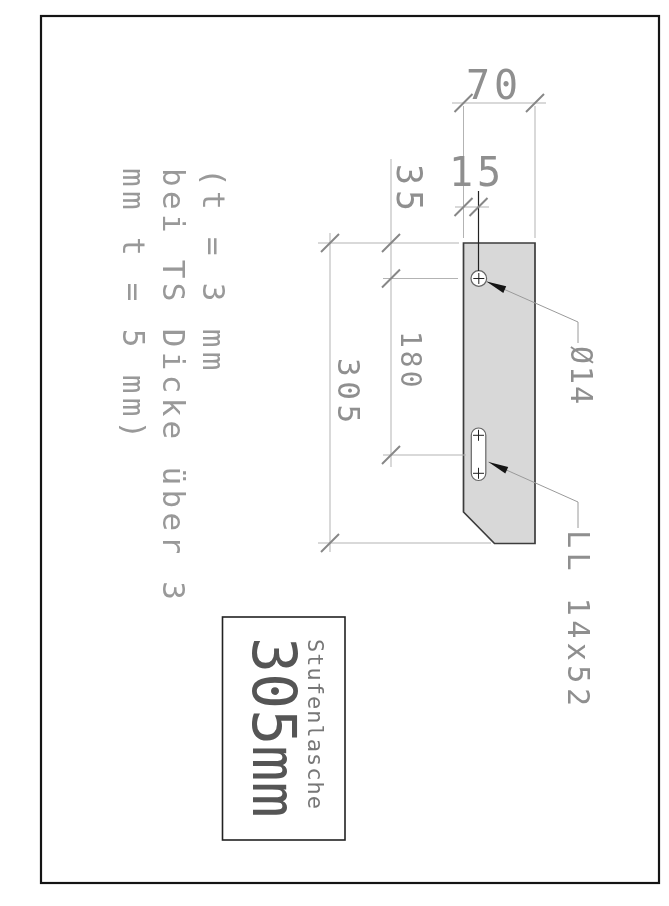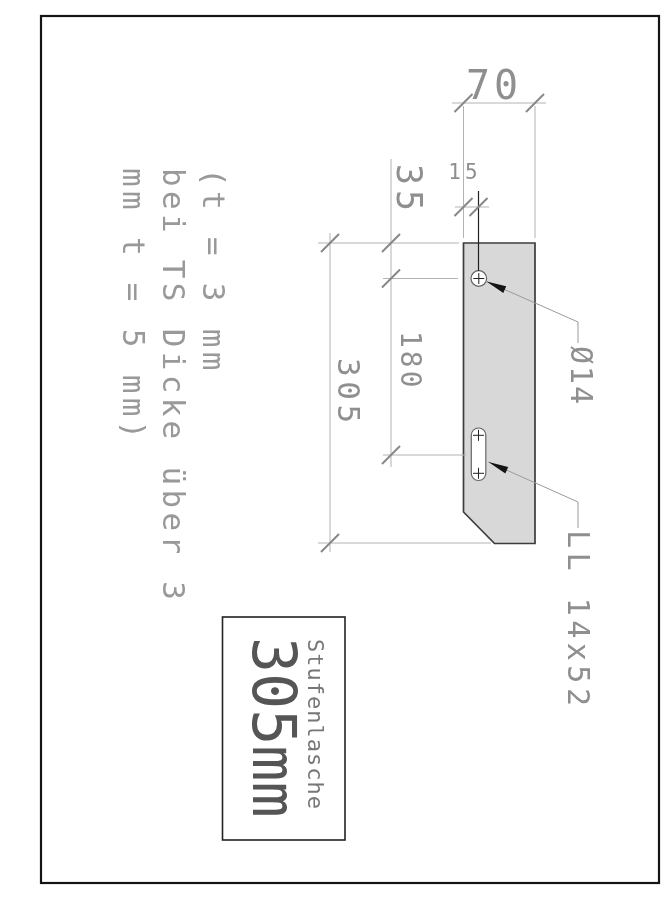--- a/index.html
+++ b/index.html
@@ -3,21 +3,21 @@
 <meta charset="utf-8">
 <style>
   html,body{margin:0;padding:0;background:#ffffff;}
   .page{position:relative;width:669px;height:906px;background:#ffffff;overflow:hidden;
         font-family:"DejaVu Sans Mono", monospace;padding-left:18px;}
   .page svg{position:absolute;left:0;top:0;}
   .txt{position:absolute;white-space:nowrap;color:#8f8f8f;}
   .rot{transform:rotate(90deg);transform-origin:0 0;}
   .dim-h{text-align:center;}
   .dim70{left:462px;top:65px;width:64px;font-size:40px;letter-spacing:4px;line-height:40px;}
-  .dim15{left:439px;top:155px;width:52px;font-size:21px;letter-spacing:4px;line-height:34px;}
+  .dim15{left:449px;top:155px;width:52px;font-size:40px;letter-spacing:4px;line-height:34px;}
   .dim35{left:425px;top:164px;font-size:35px;letter-spacing:5px;line-height:33px;}
   .dim180{left:425px;top:331px;font-size:28px;letter-spacing:3px;line-height:30px;}
   .dim305{left:364px;top:358px;font-size:31px;letter-spacing:4.6px;line-height:31px;}
   .lblhole{left:596px;top:346px;font-size:30px;letter-spacing:2px;line-height:30px;}
   .lblslot{left:593px;top:530px;font-size:30px;letter-spacing:4.5px;line-height:30px;}
   .note{left:234px;top:168px;font-size:31px;letter-spacing:4.3px;line-height:40px;color:#999999;}
   .note span{display:block;}
   .tname{left:328px;top:639px;font-size:22px;letter-spacing:1px;line-height:26px;color:#777777;}
   .tsize{left:300px;top:637px;font-size:60px;letter-spacing:0px;line-height:52px;color:#555555;}
 </style>

